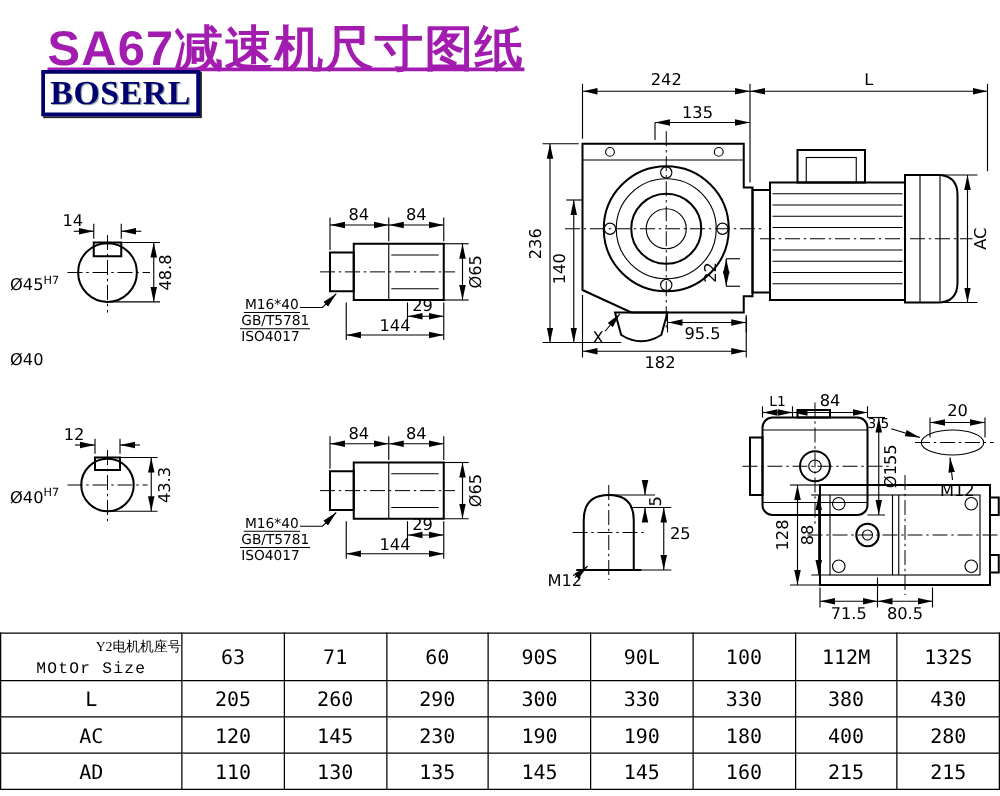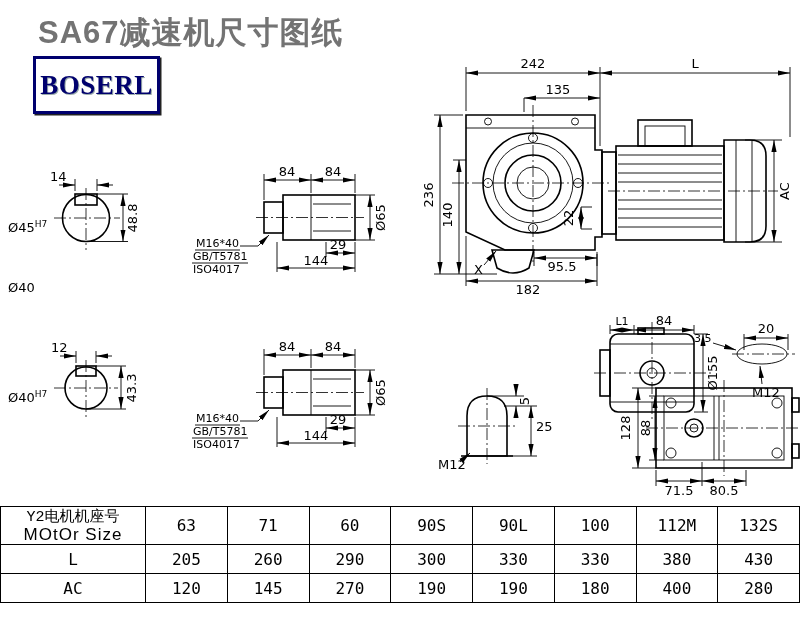--- a/index.html
+++ b/index.html
@@ -1,38 +1,38 @@
 <!DOCTYPE html>
 <html><head>
 <meta charset="utf-8">
 <style>
   * { margin:0; padding:0; box-sizing:border-box; }
   html,body { background:#fff; }
   body { width:800px; height:637px; font-family:"Liberation Sans", sans-serif; }
   .canvas { position:relative; width:800px; height:637px; background:#fff; overflow:hidden; }
-  .title { position:absolute; left:38px; top:12px; font-size:31px; font-weight:bold; color:#737373; letter-spacing:1px; white-space:nowrap; }
-  .logo-box { position:absolute; left:33px; top:56px; width:127px; height:58px; border:3px solid #00006e; box-shadow:1.5px 1.5px 0 #222; background:#fff; display:flex; align-items:center; justify-content:center; }
+  .title { position:absolute; left:38px; top:12px; font-size:39px; font-weight:bold; color:#a21caf; letter-spacing:1px; white-space:nowrap;text-decoration:underline; }
+  .logo-box { position:absolute; left:33px; top:56px; width:127px; height:37px; border:3px solid #00006e; box-shadow:1.5px 1.5px 0 #222; background:#fff; display:flex; align-items:center; justify-content:center; }
   .logo-text { font-family:"Liberation Serif", serif; font-size:27px; font-weight:bold; color:#00006e; letter-spacing:.5px; text-shadow:1px 1px 0 #9aa; }
   svg.sheet { position:absolute; left:0; top:0; }
 
   
   .ol { fill:none; stroke:#000; stroke-width:1.6; }
   .tl { fill:none; stroke:#000; stroke-width:0.9; }
   .dim { fill:none; stroke:#000; stroke-width:0.9; }
   .cl { fill:none; stroke:#000; stroke-width:0.8; stroke-dasharray:12 3 2 3; }
   .dt { font:13px "DejaVu Sans", sans-serif; fill:#000; }
   .dts { font:11px "DejaVu Sans", sans-serif; fill:#000; }
 
   
   table.dim-table { position:absolute; left:0; top:506px; width:800px; border-collapse:collapse; table-layout:fixed; text-align:center; color:#000; }
   .dim-table td { border:1.5px solid #000; vertical-align:middle; font-family:"DejaVu Sans Mono", monospace; font-size:16px; }
   .dim-table tr.hrow td { height:38px; }
   .dim-table tr.drow td { height:29px; }
-  .hcn { font-family:Liberation Mono, monospace; font-size:15px; line-height:18px; }
-  .hen { font-family:Liberation Sans, sans-serif; font-size:17px; letter-spacing:1px; line-height:15px; }
+  .hcn { font-family:Liberation Serif, serif; font-size:11px; line-height:18px;text-align:right; }
+  .hen { font-family:Liberation Mono, monospace; font-size:13px; letter-spacing:1px; line-height:15px; }
 </style>
 </head>
 <body>
 
 <div class="canvas">
 
   <div class="title">SA67减速机尺寸图纸</div>
   <div class="logo-box">
     <span class="logo-text">BOSERL</span>
   </div>
@@ -358,23 +358,34 @@
         <td>300</td>
         <td>330</td>
         <td>330</td>
         <td>380</td>
         <td>430</td>
       </tr>
       <tr class="drow">
         <td>AC</td>
         <td>120</td>
         <td>145</td>
-        <td>270</td>
+        <td>230</td>
         <td>190</td>
         <td>190</td>
         <td>180</td>
         <td>400</td>
         <td>280</td>
       </tr>
+      <tr class="drow">
+        <td>AD</td>
+        <td>110</td>
+        <td>130</td>
+        <td>135</td>
+        <td>145</td>
+        <td>145</td>
+        <td>160</td>
+        <td>215</td>
+        <td>215</td>
+      </tr>
     </tbody>
   </table>
 
 </div>
 
 </body></html>

